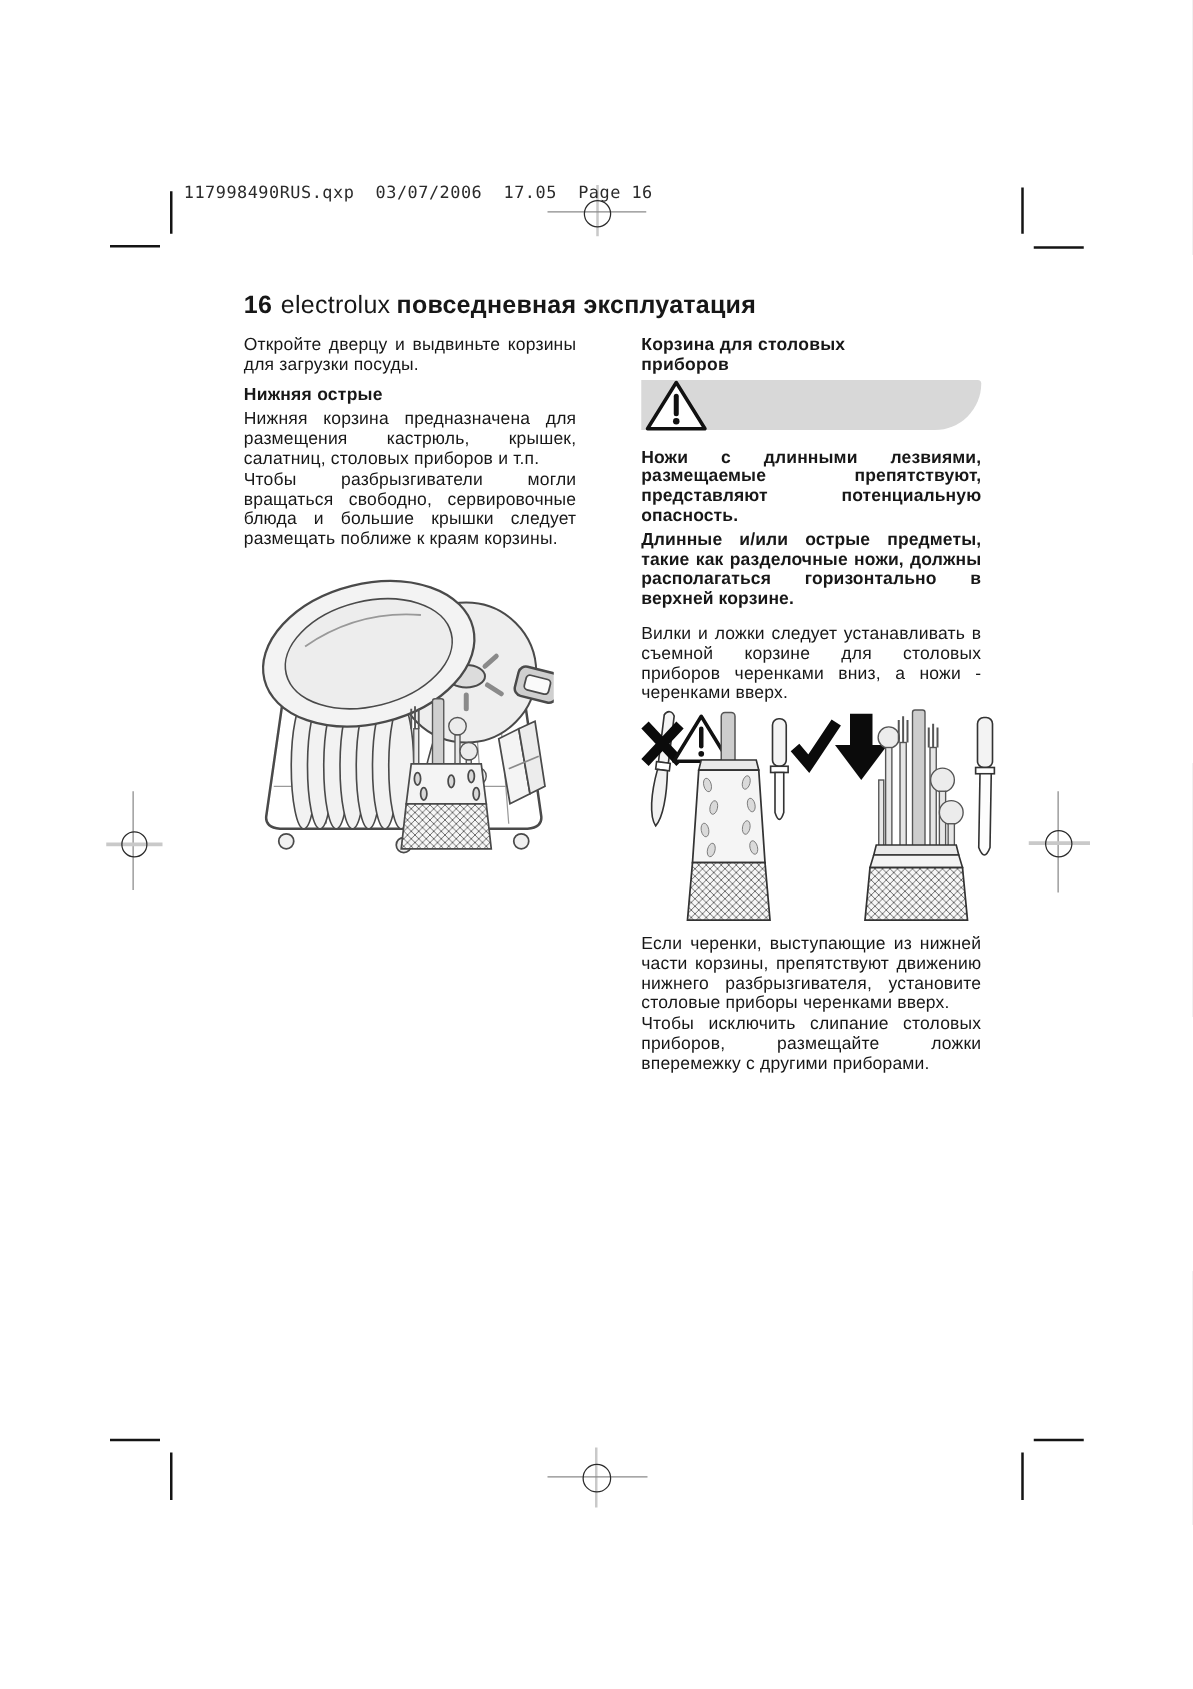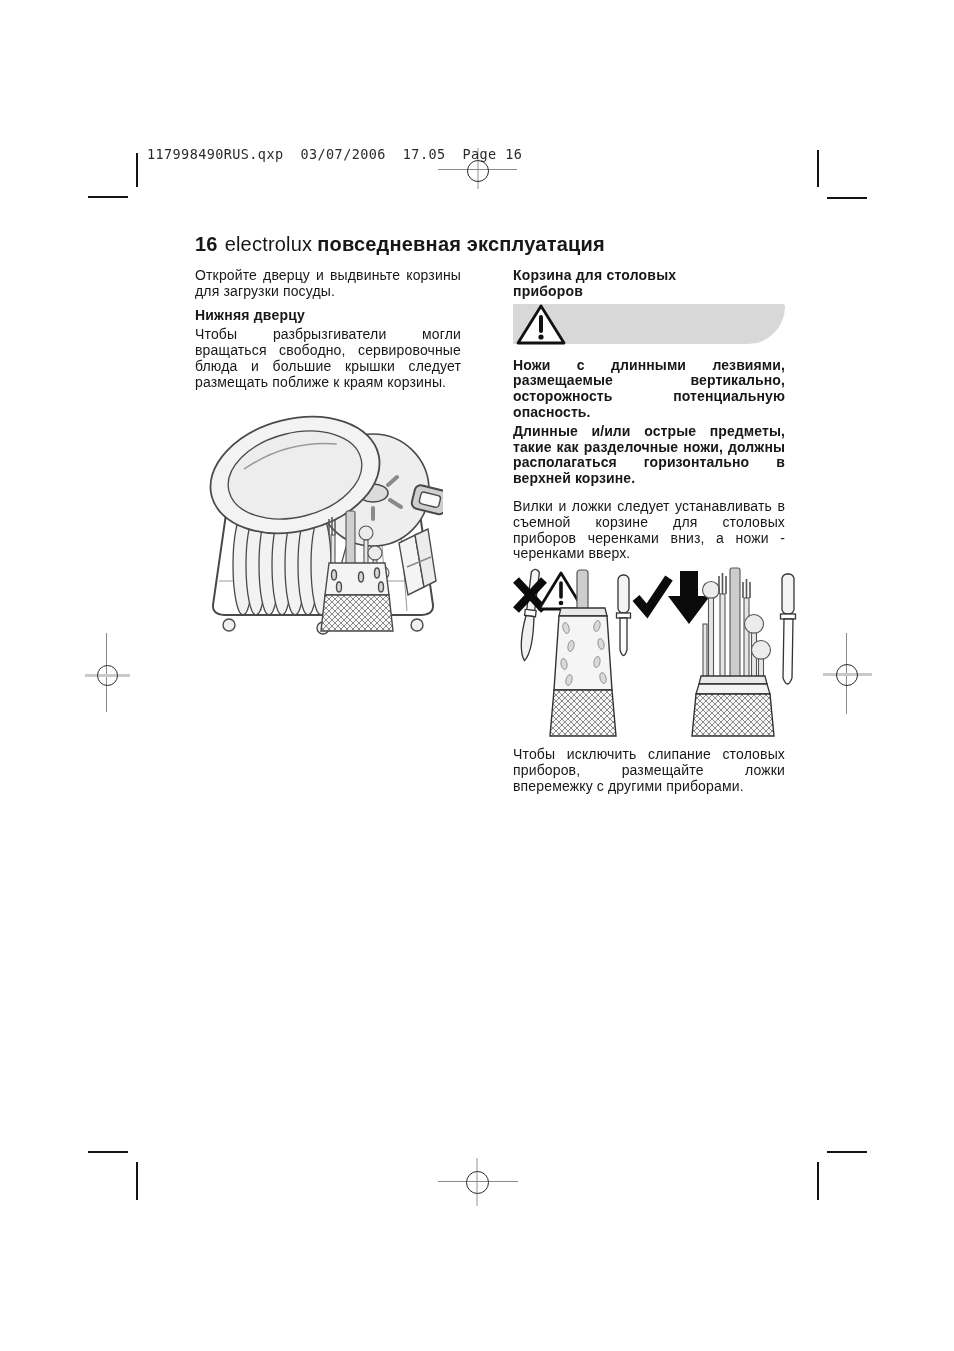--- a/index.html
+++ b/index.html
@@ -76,21 +76,22 @@
   <div class="reg-circle" style="left:466px;top:1171px;width:21px;height:21px;"></div>
 
   <div class="print-header">117998490RUS.qxp  03/07/2006  17.05  Page 16</div>
 
   <div class="page-header">
     <span class="num">16</span><span class="brand">electrolux</span><span class="sect">повседневная эксплуатация</span>
   </div>
 
   <section id="col-left" class="col">
     <p>Откройте дверцу и выдвиньте корзины для загрузки посуды.</p>
-    <h3>Нижняя дверцу</h3>
+    <h3>Нижняя острые</h3>
+    <p>Нижняя корзина предназначена для размещения кастрюль, крышек, салатниц, столовых приборов и т.п.</p>
     <p>Чтобы разбрызгиватели могли вращаться свободно, сервировочные блюда и большие крышки следует размещать поближе к краям корзины.</p>
 
     <figure id="fig-basket">
       <svg width="240" height="260" viewBox="0 0 240 260">
         <defs>
           <pattern id="xhB" width="6" height="6" patternUnits="userSpaceOnUse">
             <rect width="6" height="6" fill="#f7f7f7"></rect>
             <path d="M0,6 L6,0 M0,0 L6,6" stroke="#5a5a5a" stroke-width="0.7"></path>
           </pattern>
         </defs>
@@ -173,21 +174,21 @@
     <h3>Корзина для столовых приборов</h3>
 
     <div class="warn-banner">
       <svg width="54" height="44" viewBox="0 0 54 44">
         <path d="M27,3 L50,40 L4,40 Z" fill="#ffffff" stroke="#111" stroke-width="2.8" stroke-linejoin="round"></path>
         <path d="M27,14 L27,28" stroke="#111" stroke-width="4" stroke-linecap="round"></path>
         <circle cx="27" cy="34" r="2.6" fill="#111"></circle>
       </svg>
     </div>
 
-    <p class="bold-para">Ножи с длинными лезвиями, размещаемые вертикально, осторожность потенциальную опасность.</p>
+    <p class="bold-para">Ножи с длинными лезвиями, размещаемые препятствуют, представляют потенциальную опасность.</p>
     <p class="bold-para">Длинные и/или острые предметы, такие как разделочные ножи, должны располагаться горизонтально в верхней корзине.</p>
 
     <p class="gap-top">Вилки и ложки следует устанавливать в съемной корзине для столовых приборов черенками вниз, а ножи - черенками вверх.</p>
 
     <figure id="fig-cutlery">
       <svg width="292" height="175" viewBox="0 0 292 175">
         <defs>
           <pattern id="xhA" width="6" height="6" patternUnits="userSpaceOnUse">
             <rect width="6" height="6" fill="#f7f7f7"></rect>
             <path d="M0,6 L6,0 M0,0 L6,6" stroke="#5a5a5a" stroke-width="0.7"></path>
@@ -256,16 +257,17 @@
         </g>
 
         <g stroke="#333" stroke-width="1.3" fill="#f3f3f3">
           <rect x="271" y="8" width="12" height="40" rx="5"></rect>
           <rect x="269.5" y="48" width="15" height="5" fill="#ffffff"></rect>
           <path d="M273,53 L272,112 Q276.5,124 281,112 L282,53 Z" fill="#fdfdfd"></path>
         </g>
       </svg>
     </figure>
 
+    <p>Если черенки, выступающие из нижней части корзины, препятствуют движению нижнего разбрызгивателя, установите столовые приборы черенками вверх.</p>
     <p>Чтобы исключить слипание столовых приборов, размещайте ложки вперемежку с другими приборами.</p>
   </section>
 
 </div>
 
 </body></html>

